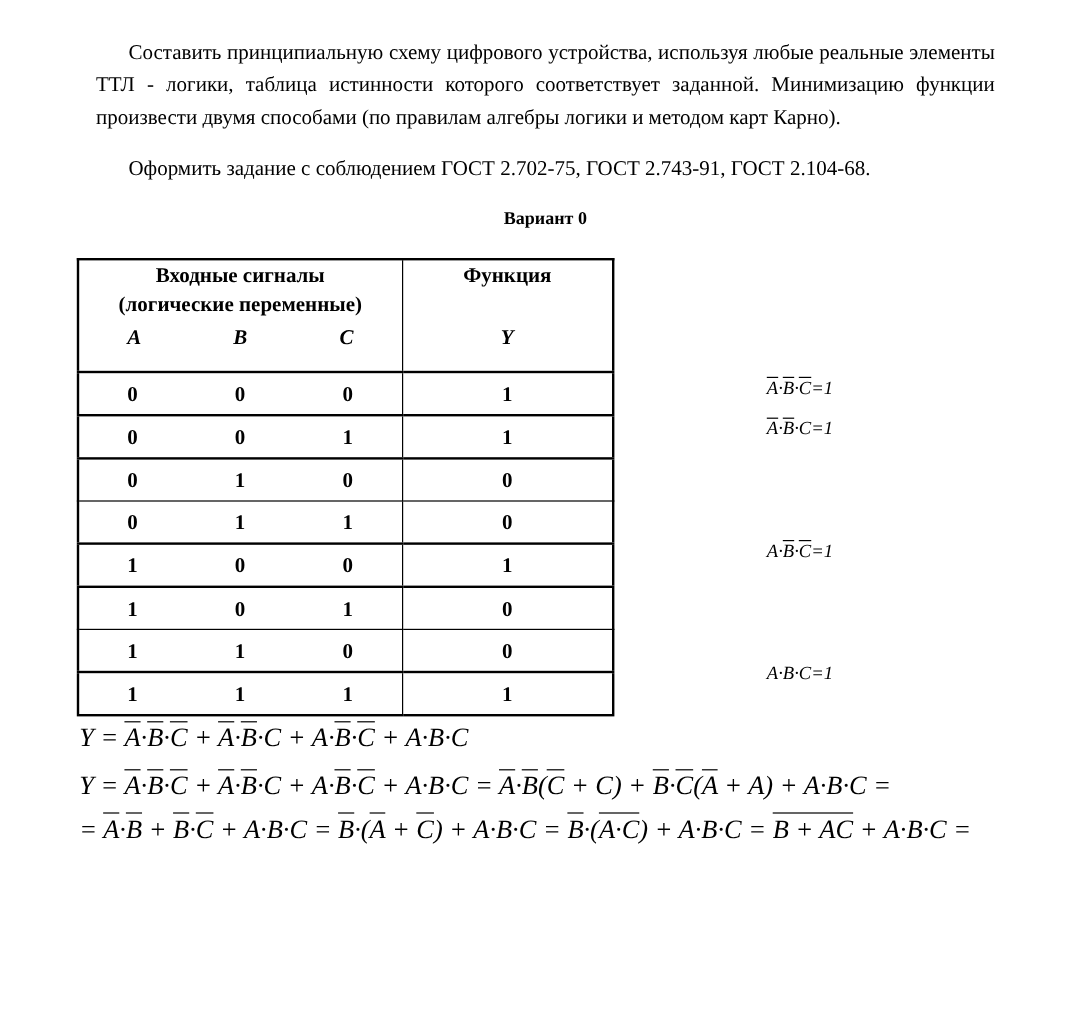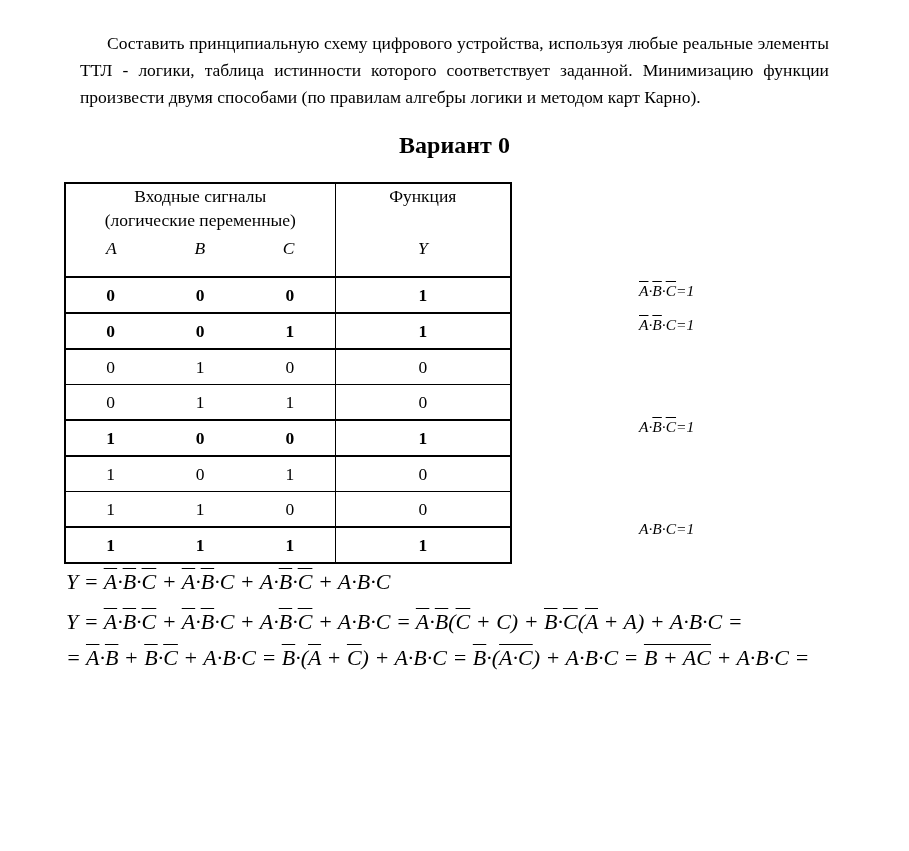--- a/index.html
+++ b/index.html
@@ -6,30 +6,30 @@
   body {
     width: 909px; height: 851px;
     background: #ffffff; color: #000000;
     font-family: "Liberation Serif", serif;
     overflow: hidden;
   }
   .page { padding: 14px 64px 0 64px; }
 
   .doc-title { text-align: center; font-weight: bold; font-size: 18px; margin: 0 0 21px 0; }
   .para { font-size: 17.5px; line-height: 27px; text-align: justify; text-indent: 27px; margin: 16px; }
-  .variant-heading { text-align: center; font-weight: bold; font-size: 24px; margin: 21px 0 23px 0; }
+  .variant-heading { text-align: center; font-weight: bold; font-size: 15px; margin: 21px 0 23px 0; }
 
   .table-zone { position: relative; height: 372px; }
 
   table.truth { border-collapse: collapse; border: 2px solid #000; }
   .truth col.in { width: 90px; }
   .truth col.fn { width: 176px; }
   .truth th, .truth td {
     border-top: 1px solid #000; border-bottom: 1px solid #000;
-    padding: 0; font-weight: normal;
+    padding: 0; font-weight: bold;
   }
   .truth .divider { border-right: 1.5px solid #000; }
   .head-cell { height: 92px; vertical-align: top; font-size: 17.5px; }
   .head-cell .hline { text-align: center; line-height: 24px; }
   .vars { display: flex; justify-content: space-between; padding: 6px 40px 0 40px; font-style: italic; }
   .vars-single { text-align: center; padding-top: 30px; font-style: italic; }
   .truth td { height: 34px; text-align: center; font-size: 17.5px; }
   tr.emph td { font-weight: bold; border-top-width: 2px; border-bottom-width: 2px; }
 
   .annotation { position: absolute; left: 575px; font-style: italic; font-size: 15.5px; line-height: 20px; }
@@ -44,20 +44,21 @@
   #transform-line-1 { margin-top: 16px; }
   #transform-line-2 { margin-top: 12px; }
 </style>
 </head>
 <body>
 
 <div class="page">
 
 
   <p class="para">Составить принципиальную схему цифрового устройства, используя любые реальные элементы ТТЛ - логики, таблица истинности которого соответствует заданной. Минимизацию функции произвести двумя способами (по правилам алгебры логики и методом карт Карно).</p>
+  <p class="para">Оформить задание с соблюдением ГОСТ 2.702-75, ГОСТ 2.743-91, ГОСТ 2.104-68.</p>
 
   <div class="variant-heading">Вариант 0</div>
 
   <div class="table-zone">
     <table class="truth">
       <colgroup>
           <col class="in">
           <col class="in">
           <col class="in">
           <col class="fn">

